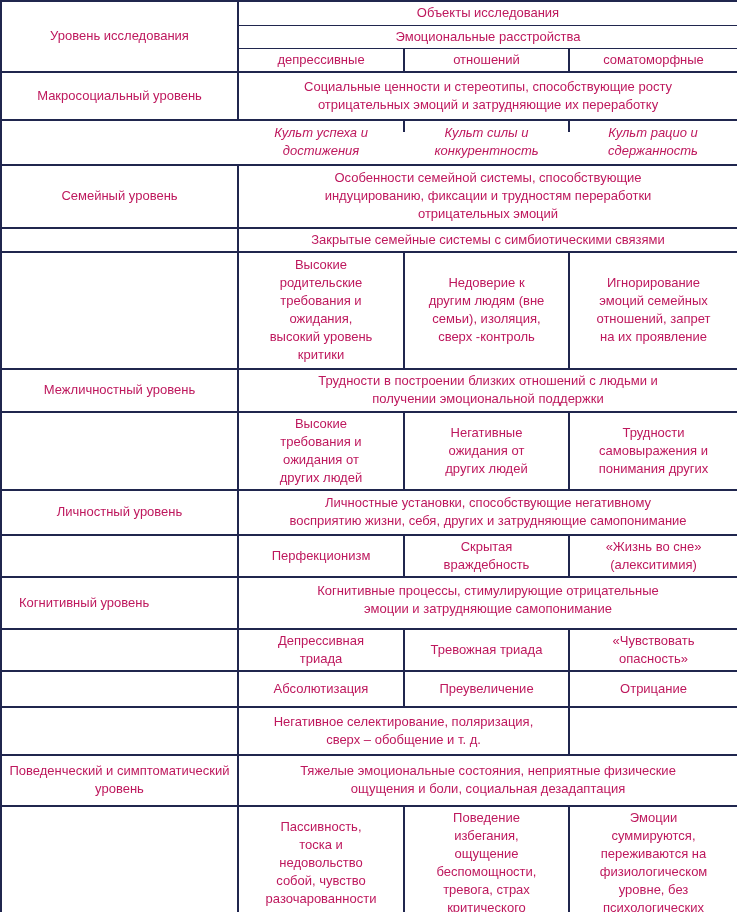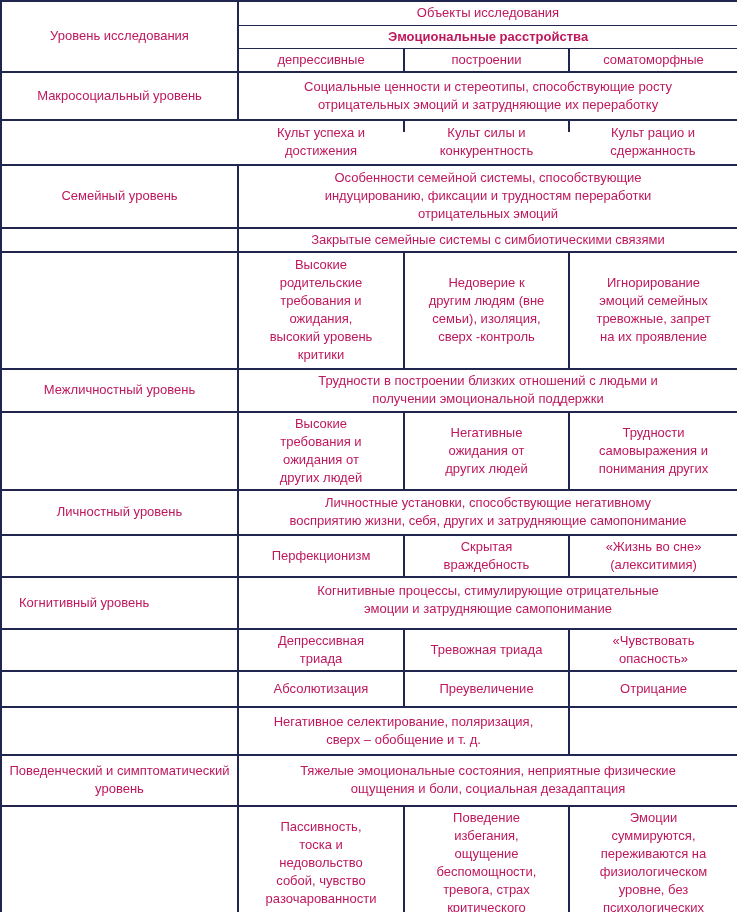--- a/index.html
+++ b/index.html
@@ -17,21 +17,21 @@
     font: 13px/18px "Liberation Sans", "DejaVu Sans", sans-serif;
     text-align: center;
     vertical-align: middle;
     padding: 2px 6px;
     white-space: pre-line;
     position: relative;
   }
 
   
   tr.hr1 td { border-bottom-width: 1px; }
-  tr.hr2 td { border-top-width: 1px; border-bottom-width: 1px; font-weight: bold; }
+  tr.hr2 td { border-top-width: 1px; border-bottom-width: 1px; }
   tr.hr3 td { border-top-width: 1px; }
 
   .b   { font-weight: bold; font-size: 13.5px; line-height: 19px; }
   .blue {
     color: #1e1ed4;
     font-weight: bold;
     font-size: 14px;
     line-height: 19px;
     padding-left: 14px; padding-right: 14px;
   }
@@ -40,21 +40,21 @@
     padding-left: 17px; padding-right: 8px;
     font-weight: bold;
     font-size: 13.5px;
     line-height: 19px;
   }
   .just { text-align: justify; padding-left: 8px; padding-right: 8px; margin-top: 24px; }
   .toplbl { vertical-align: top; padding-top: 4px; text-align: center; }
   .top { vertical-align: top; padding-top: 4px; padding-left: 9px; padding-right: 9px; margin-left: 12px; }
 
   
-  tr.cult td { border-left-style: none; border-right-style: none; }
+  tr.cult td { border-left-style: none; border-right-style: none; font-style: italic; }
   tr.cult td.tick::before {
     content: "";
     position: absolute;
     left: -1px; top: 0;
     width: 2px; height: 11px;
     background: #20264e;
   }
 </style>
 </head>
 <body>
@@ -70,21 +70,21 @@
 
     <tr class="hr1" style="height:24px">
       <td rowspan="3" class="b toplbl">Уровень исследования</td>
       <td colspan="3" class="b">Объекты исследования</td>
     </tr>
     <tr class="hr2" style="height:21px">
       <td colspan="3" class="b">Эмоциональные расстройства</td>
     </tr>
     <tr class="hr3" style="height:22px">
       <td class="b">депрессивные</td>
-      <td class="b">построении</td>
+      <td class="b">отношений</td>
       <td class="b">соматоморфные</td>
     </tr>
 
     <tr style="height:48px">
       <td class="label">Макросоциальный уровень</td>
       <td colspan="3" class="blue">Социальные ценности и стереотипы, способствующие росту
 отрицательных эмоций и затрудняющие их переработку</td>
     </tr>
     <tr class="cult" style="height:45px">
       <td></td>
@@ -113,21 +113,21 @@
 требования и
 ожидания,
 высокий уровень
 критики</td>
       <td class="top">Недоверие к
 другим людям (вне
 семьи), изоляция,
 сверх -контроль</td>
       <td class="top">Игнорирование
 эмоций семейных
-тревожные, запрет
+отношений, запрет
 на их проявление</td>
     </tr>
 
     <tr style="height:43px">
       <td class="label">Межличностный уровень</td>
       <td colspan="3" class="blue">Трудности в построении близких отношений с людьми и
 получении эмоциональной поддержки</td>
     </tr>
     <tr style="height:74px">
       <td></td>

